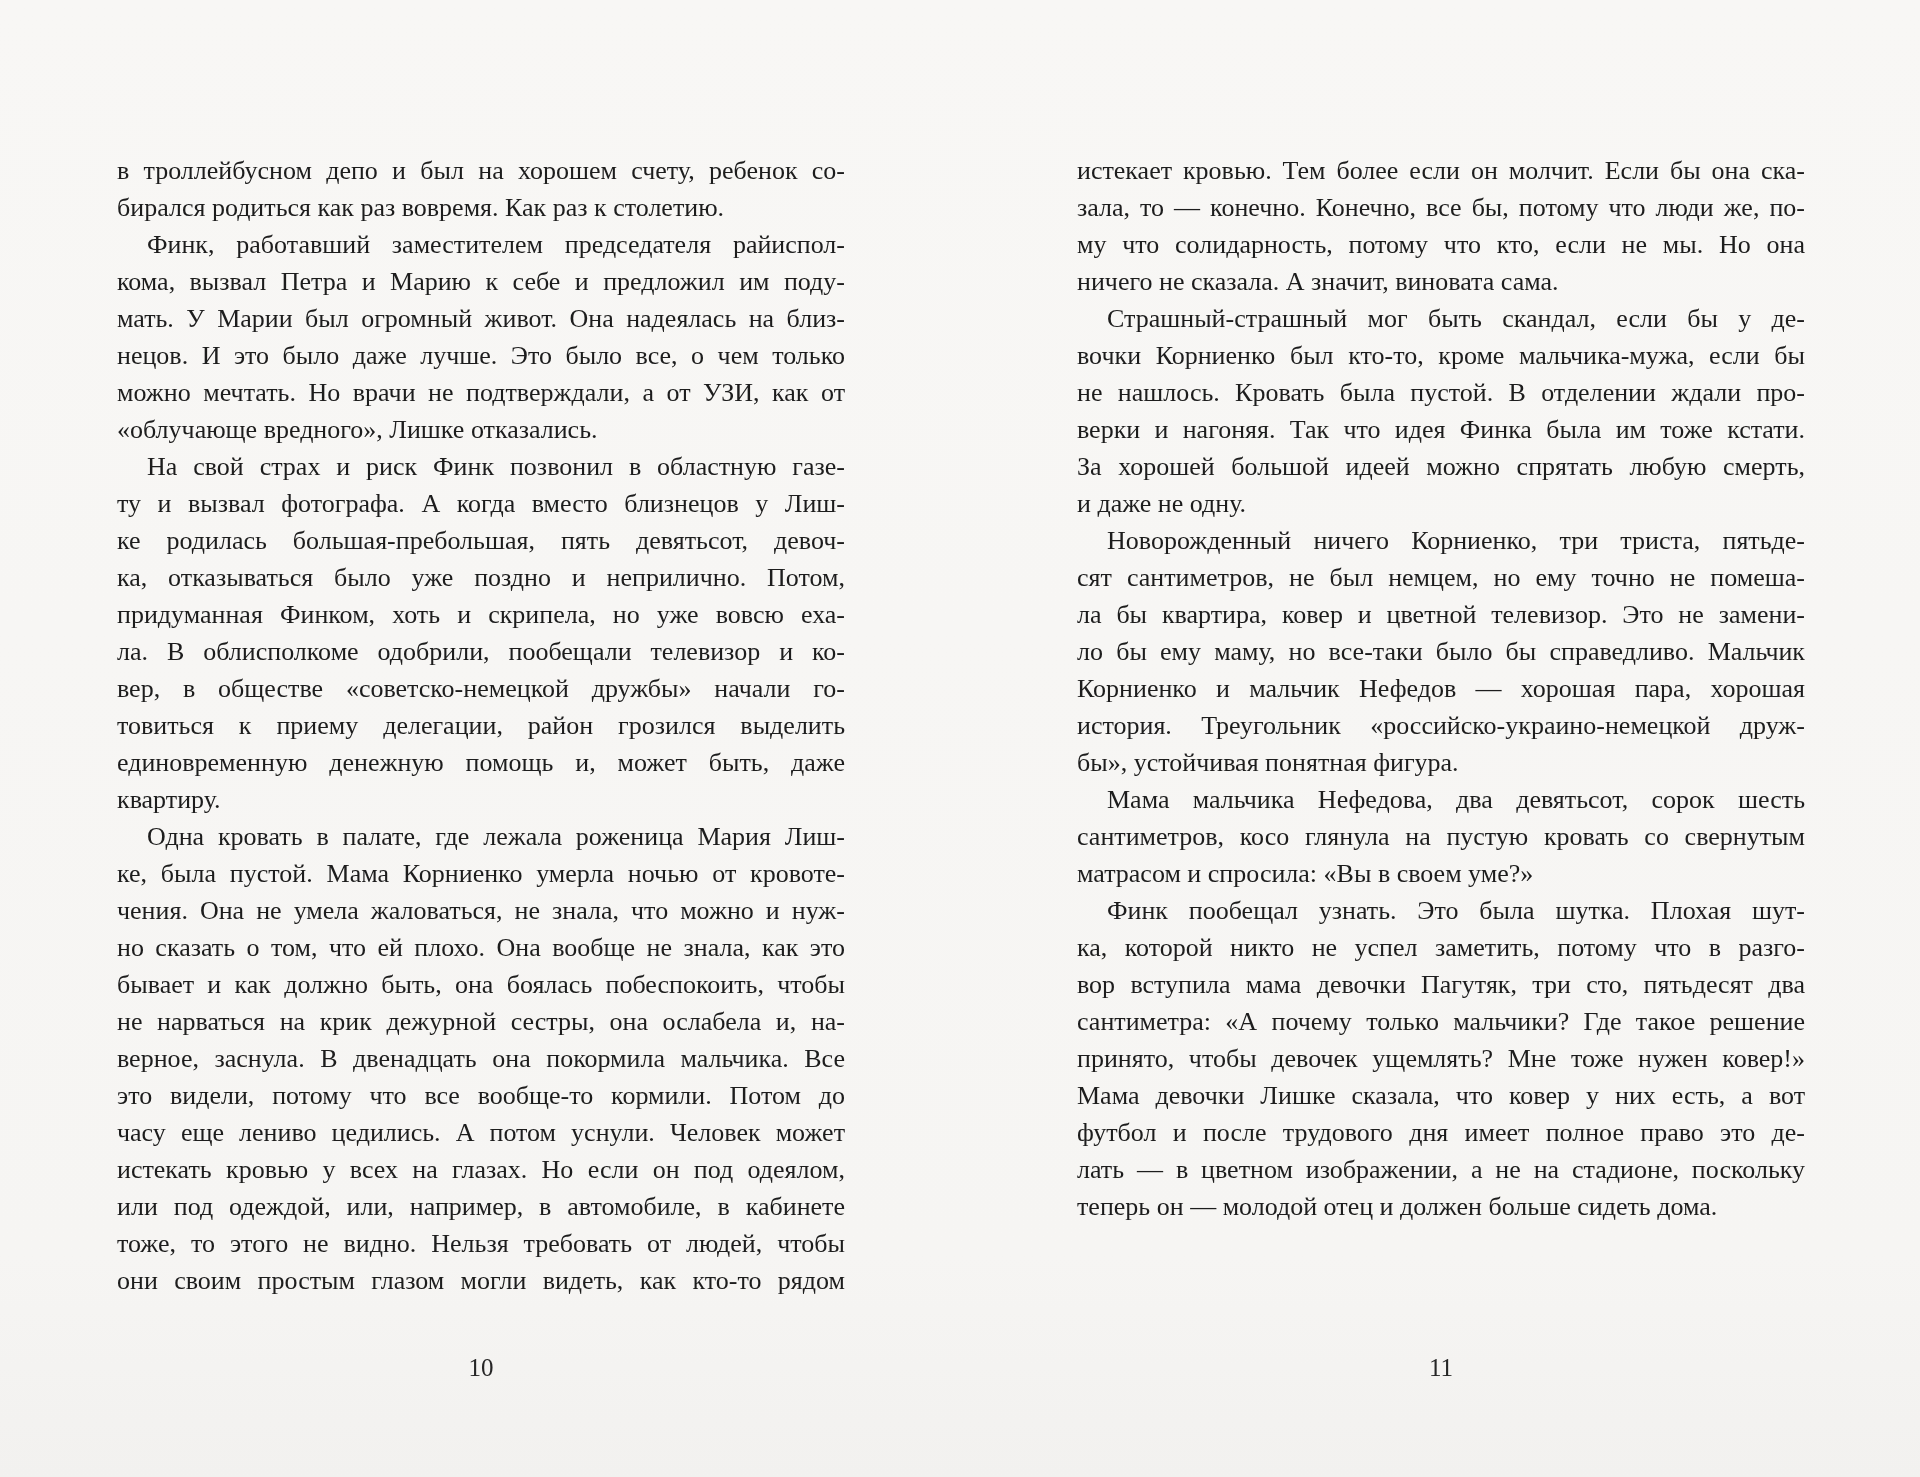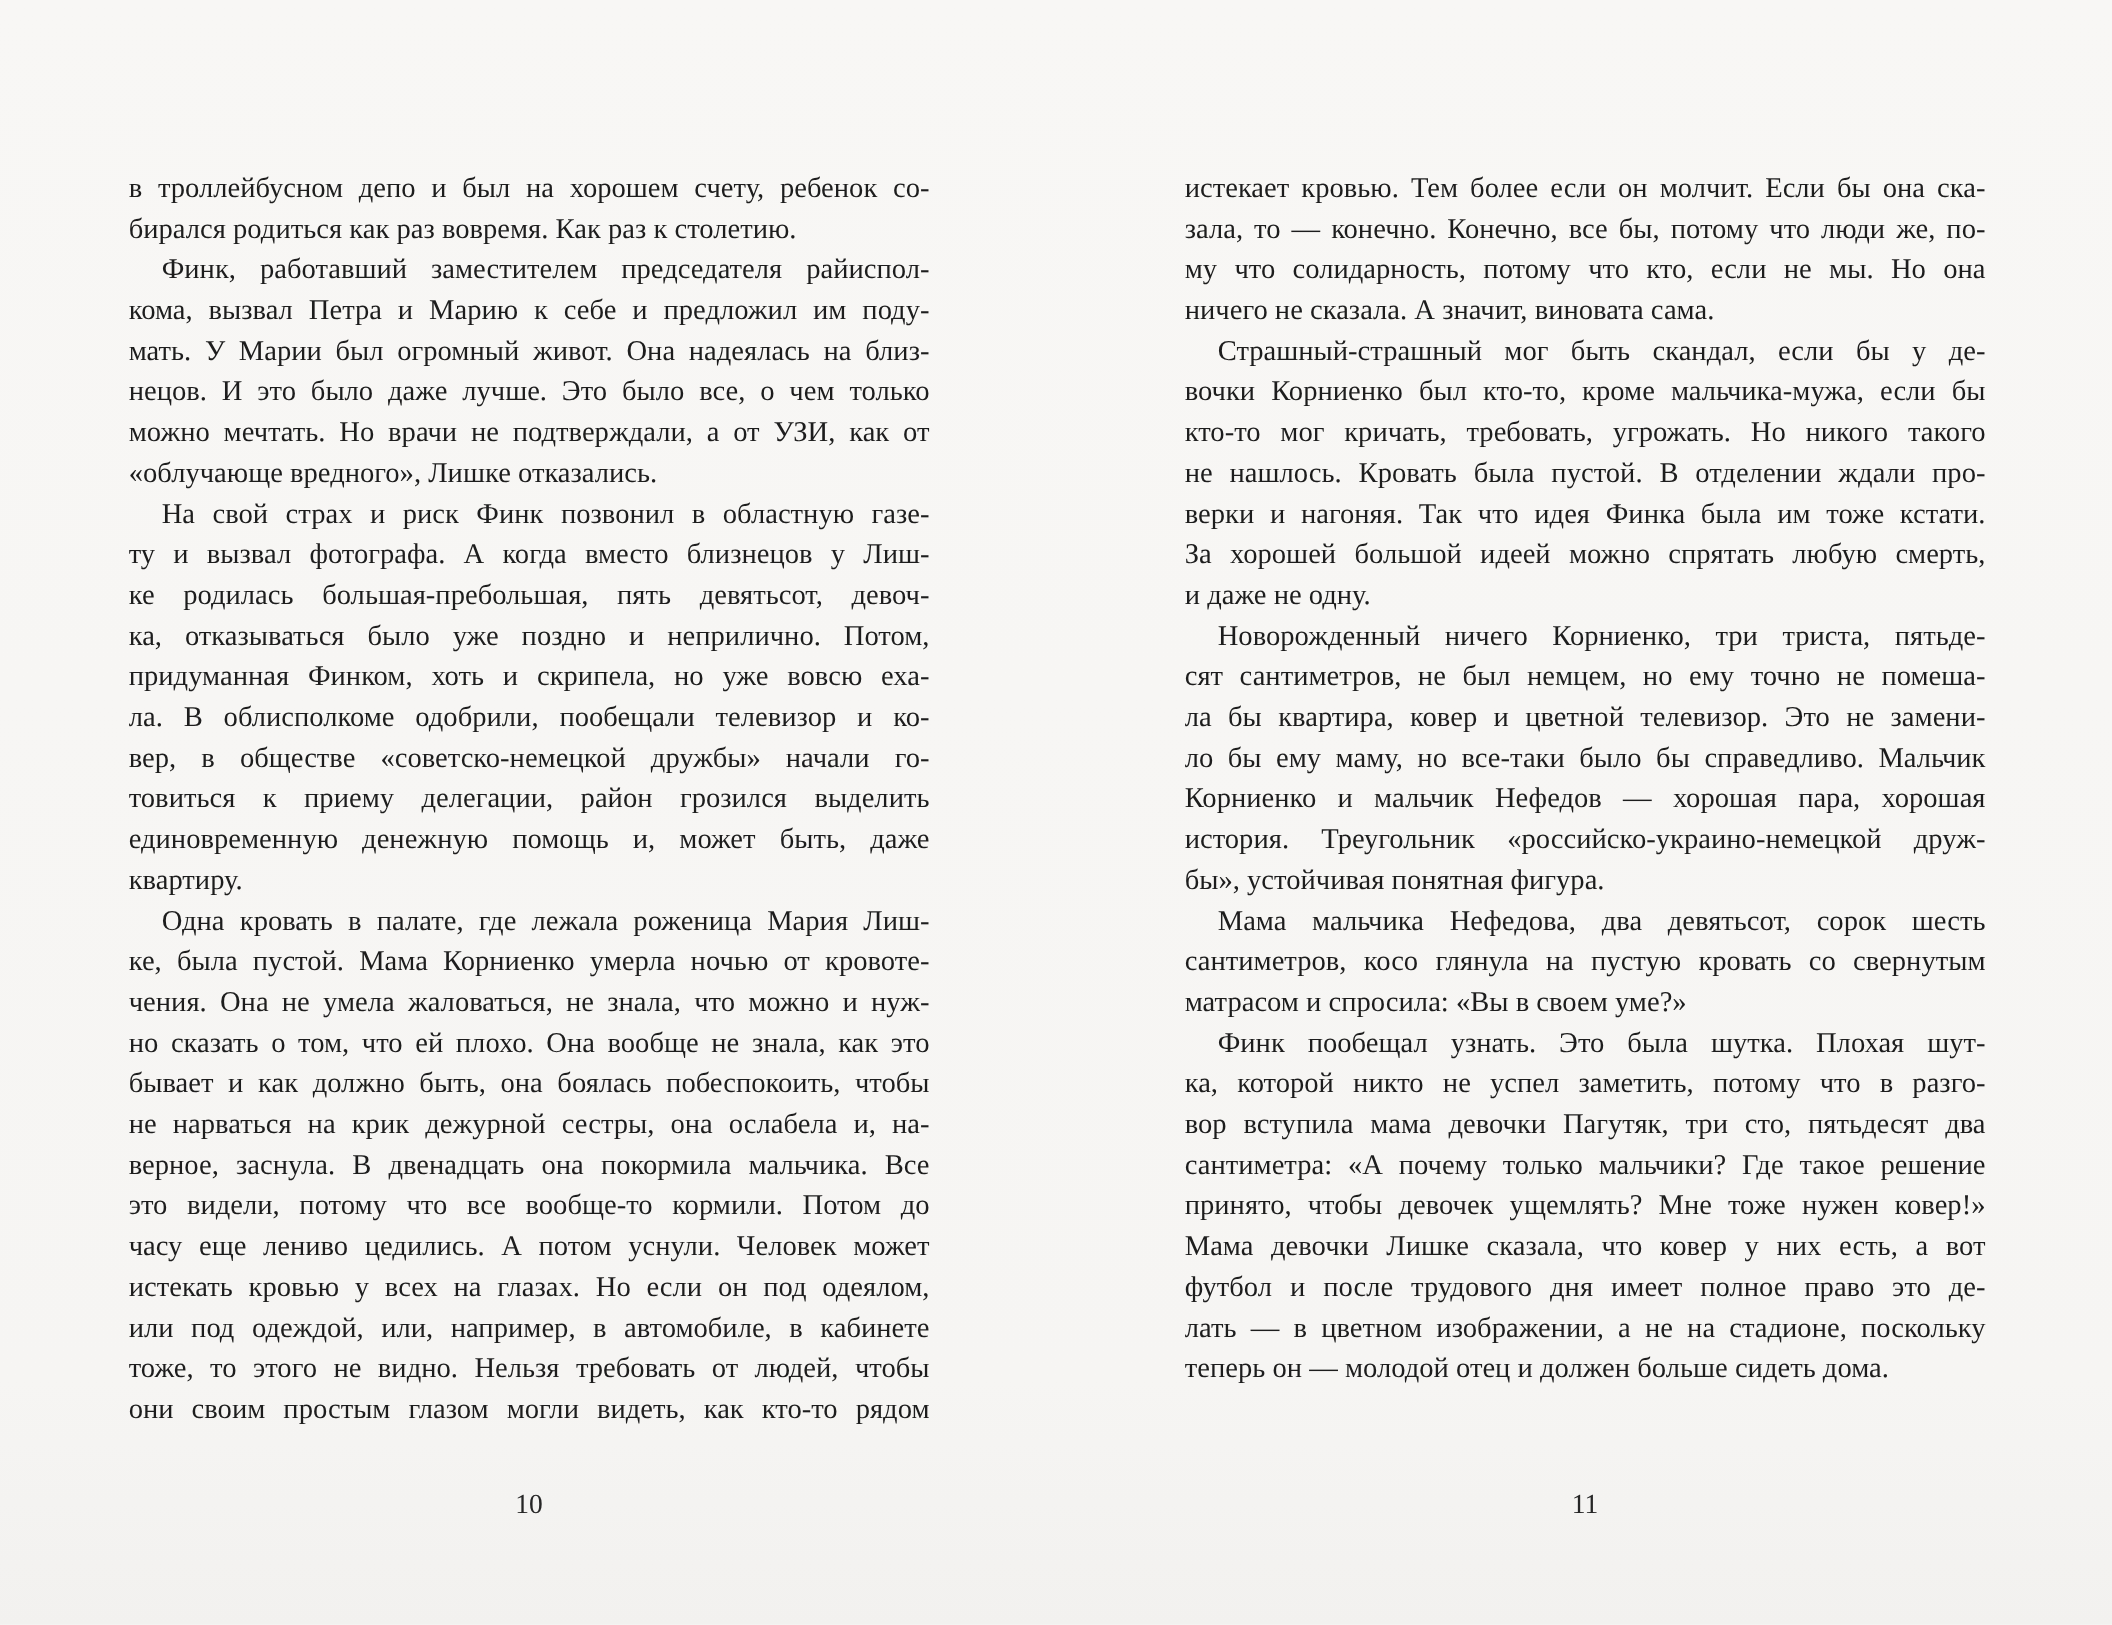--- a/index.html
+++ b/index.html
@@ -93,21 +93,20 @@
       <div class="line">они своим простым глазом могли видеть, как кто-то рядом</div>
     </div>
 
   <div class="column column-right">
       <div class="line">истекает кровью. Тем более если он молчит. Если бы она ска-</div>
       <div class="line">зала, то — конечно. Конечно, все бы, потому что люди же, по-</div>
       <div class="line">му что солидарность, потому что кто, если не мы. Но она</div>
       <div class="line para-end">ничего не сказала. А значит, виновата сама.</div>
       <div class="line indent">Страшный-страшный мог быть скандал, если бы у де-</div>
       <div class="line">вочки Корниенко был кто-то, кроме мальчика-мужа, если бы</div>
-      <div class="line">кто-то мог кричать, требовать, угрожать. Но никого такого</div>
       <div class="line">не нашлось. Кровать была пустой. В отделении ждали про-</div>
       <div class="line">верки и нагоняя. Так что идея Финка была им тоже кстати.</div>
       <div class="line">За хорошей большой идеей можно спрятать любую смерть,</div>
       <div class="line para-end">и даже не одну.</div>
       <div class="line indent">Новорожденный ничего Корниенко, три триста, пятьде-</div>
       <div class="line">сят сантиметров, не был немцем, но ему точно не помеша-</div>
       <div class="line">ла бы квартира, ковер и цветной телевизор. Это не замени-</div>
       <div class="line">ло бы ему маму, но все-таки было бы справедливо. Мальчик</div>
       <div class="line">Корниенко и мальчик Нефедов — хорошая пара, хорошая</div>
       <div class="line">история. Треугольник «российско-украино-немецкой друж-</div>

